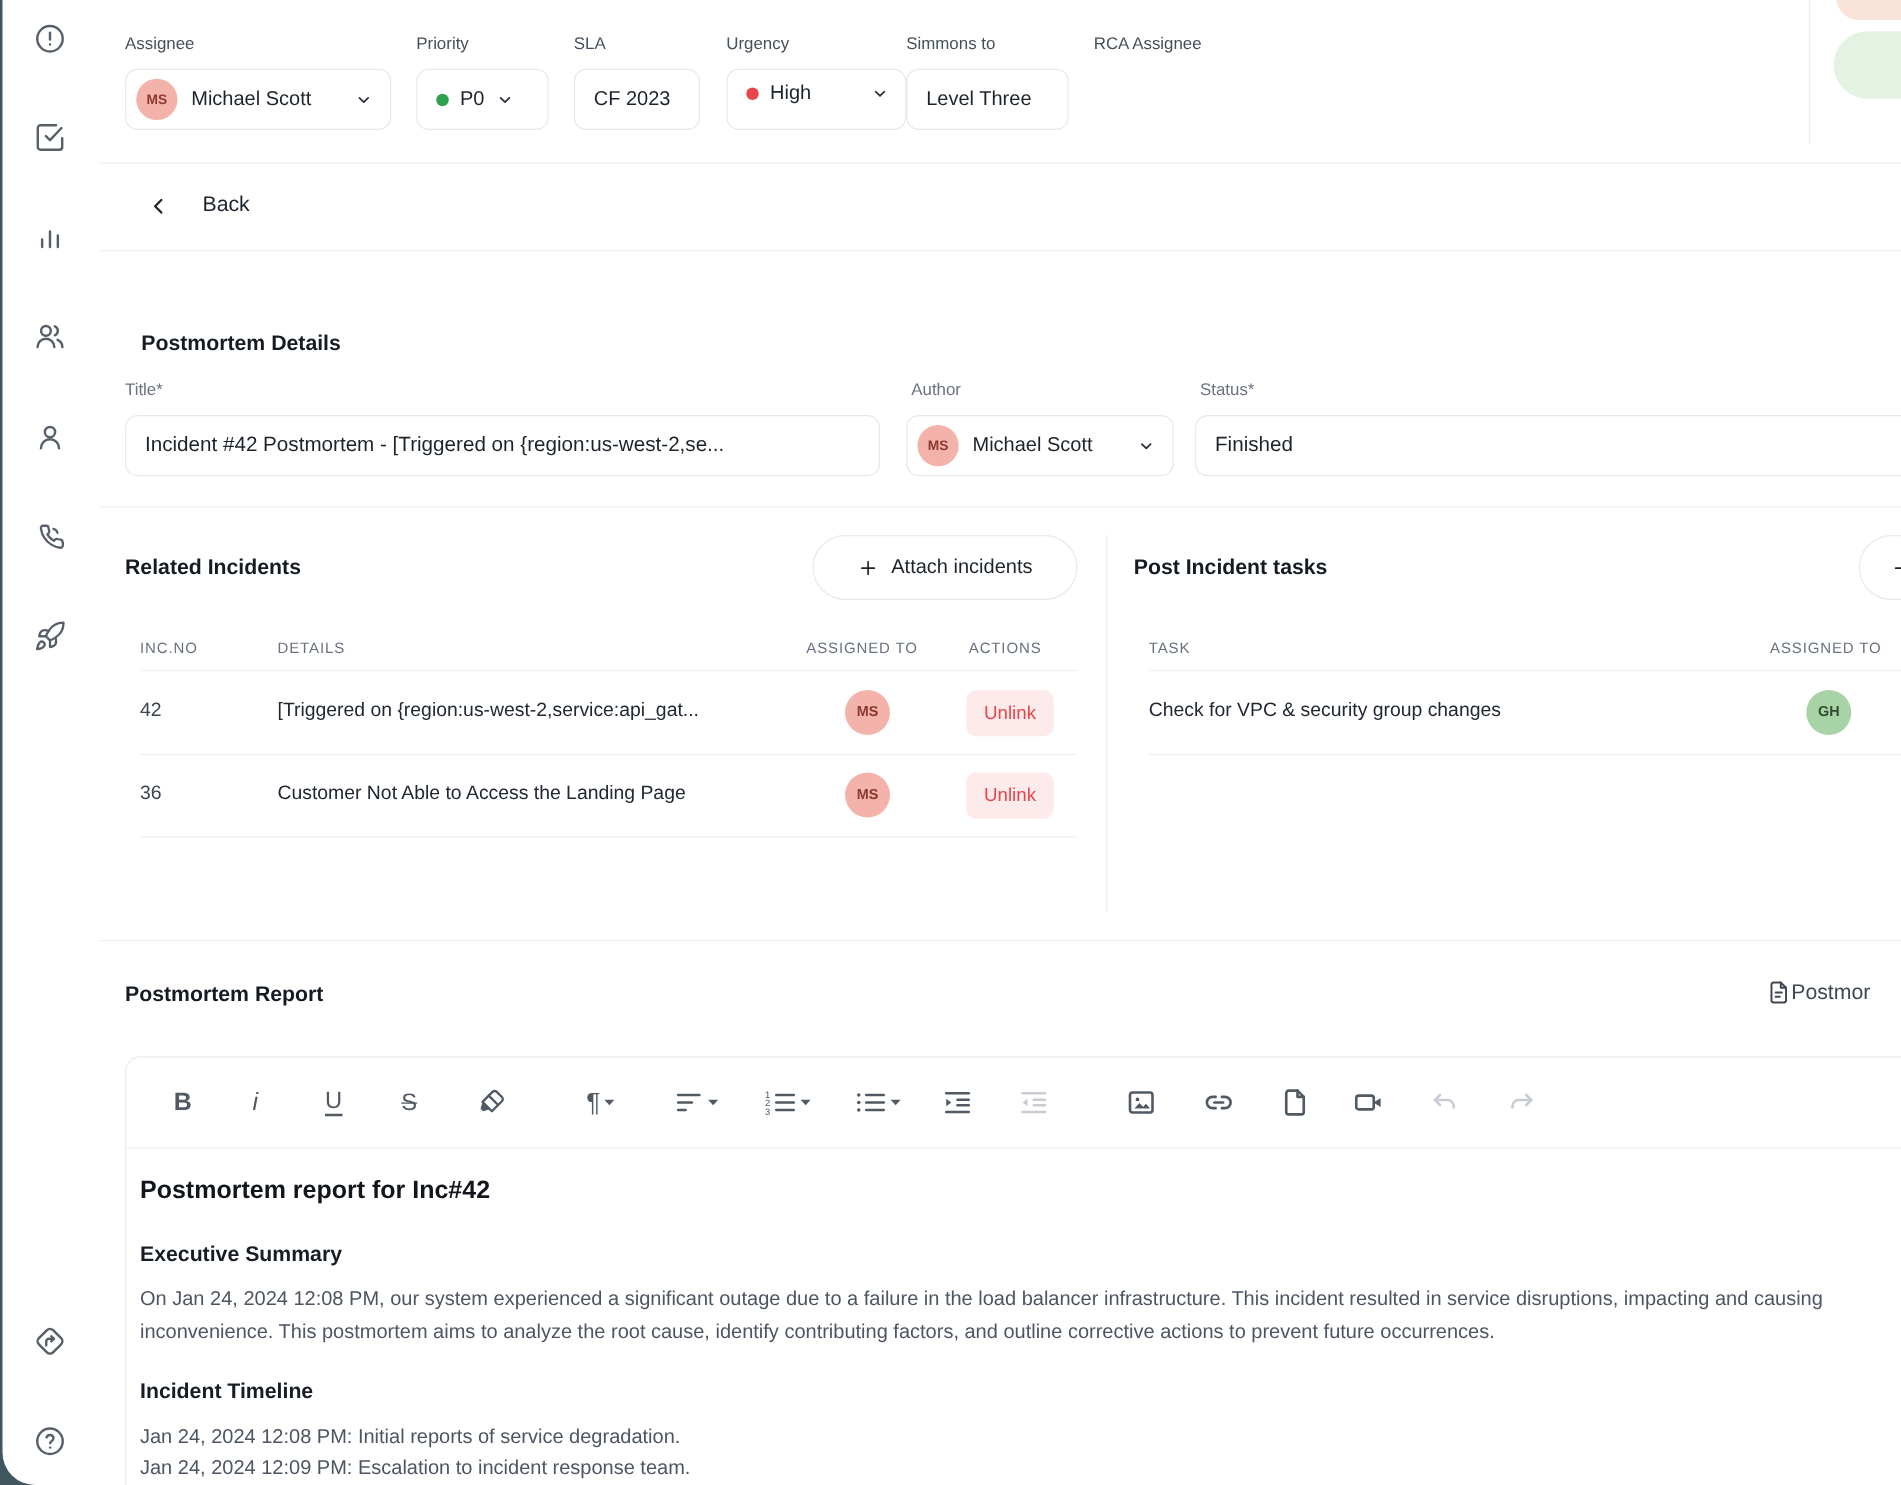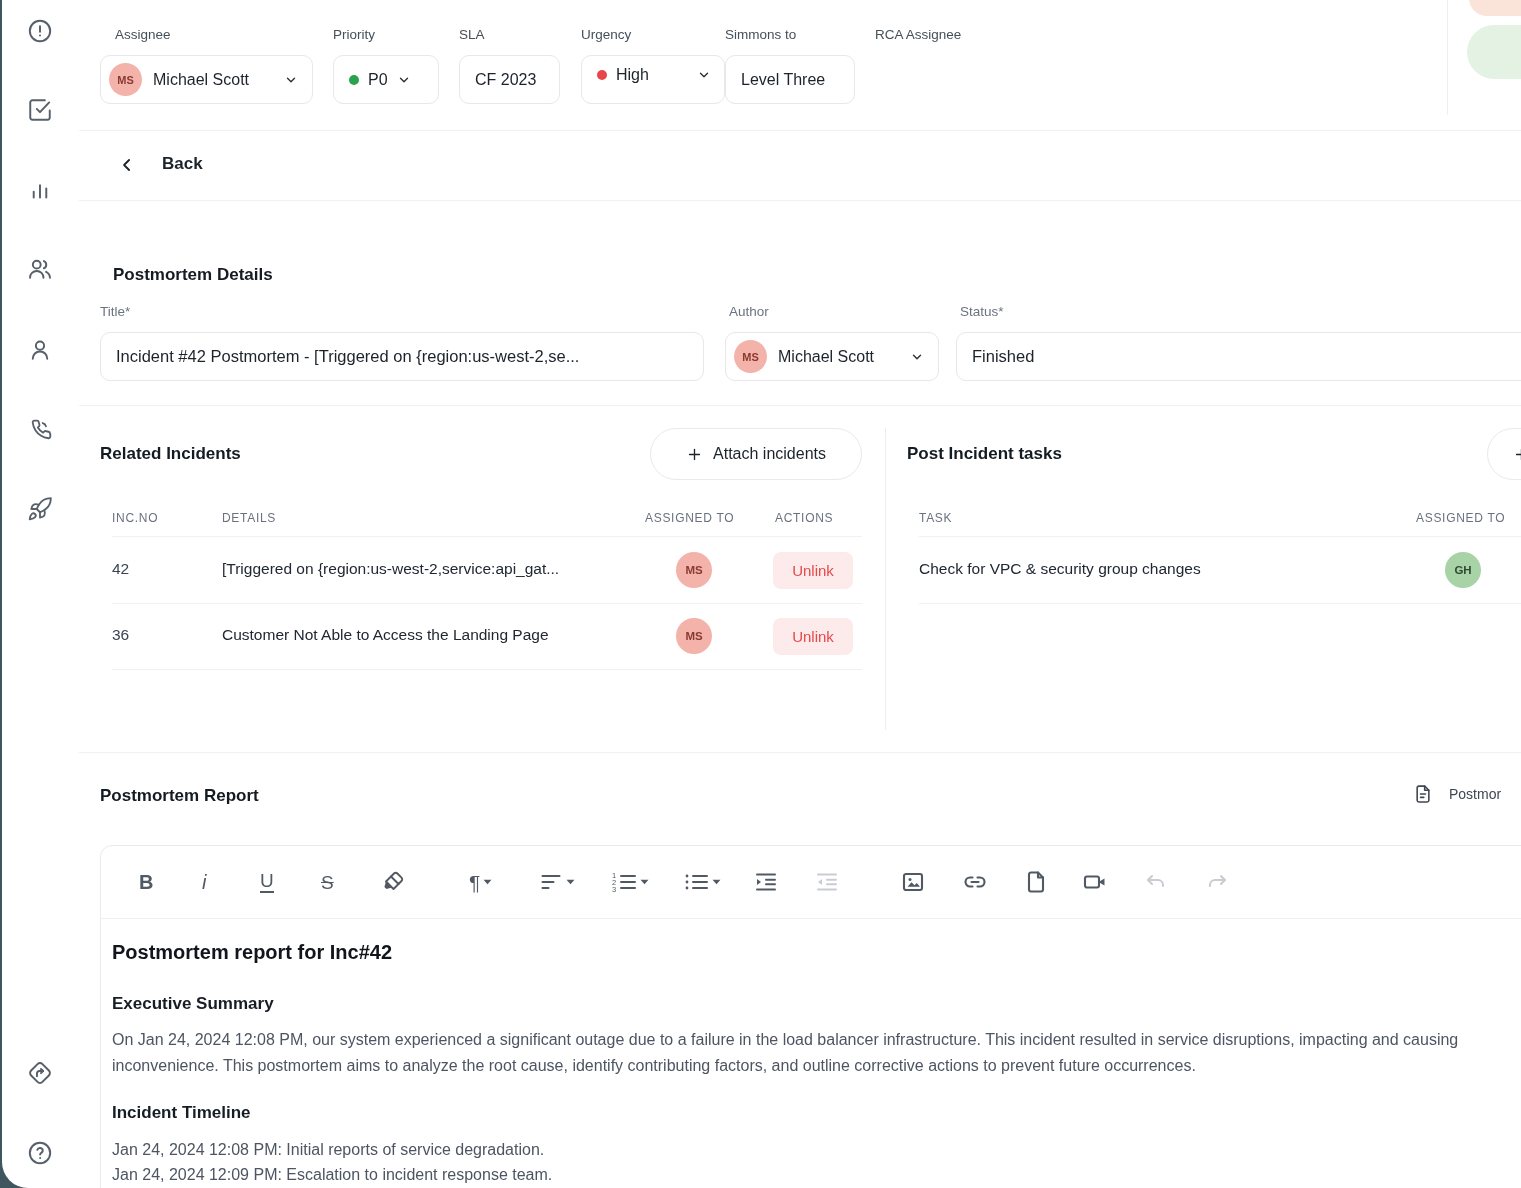--- a/index.html
+++ b/index.html
@@ -36,21 +36,21 @@
   .dot-green{background:#2ca24f}
   .dot-red{background:#e8454d}
   .chev{margin-left:auto;display:flex;align-items:center}
   .tb-divider{position:absolute;left:1368px;top:0;width:1px;height:115px;background:#efeff2}
   .pill-orange{position:absolute;left:1390px;top:-20px;width:220px;height:36px;border-radius:18px;background:#fae4d9}
   .pill-green{position:absolute;left:1388px;top:25px;width:220px;height:54px;border-radius:27px;background:#e4f2e3}
 
   
   .backrow{position:absolute;left:0;top:130px;width:1442px;height:70px;border-bottom:1px solid #f1f1f4}
   .backrow .bchev{position:absolute;left:38px;top:25px;width:20px;height:20px;color:#1c232b;cursor:pointer}
-  .backrow .blabel{position:absolute;left:83px;top:24px;font-size:17px;font-weight:700;cursor:pointer}
+  .backrow .blabel{position:absolute;left:83px;top:24px;font-size:17px;font-weight:400;cursor:pointer}
 
   
   .sec-h{font-size:17px;font-weight:700;color:#151b23}
   .details-h{position:absolute;left:21px;top:252px}
   .inp-label{position:absolute;top:304px;font-size:13.5px;color:#6b7280}
   .inp{
     position:absolute;top:332px;height:49px;border:1px solid #e7e7ec;border-radius:10px;
     box-sizing:border-box;display:flex;align-items:center;padding:0 15px;font-size:16.5px;color:#1c232b;background:#fff;
     white-space:nowrap;overflow:hidden;
   }
@@ -62,27 +62,27 @@
   .ri-h{position:absolute;left:21px;top:444px}
   .pit-h{position:absolute;left:828px;top:444px}
   .pill-btn{
     position:absolute;top:428px;height:52px;border:1px solid #e9e9ee;border-radius:26px;background:#fff;
     display:flex;align-items:center;justify-content:center;gap:10px;font-size:16px;color:#1c232b;box-sizing:border-box;cursor:pointer;
   }
   .th{position:absolute;top:511px;font-size:12px;letter-spacing:.7px;color:#697180;font-weight:500}
   .cell{position:absolute;font-size:15.5px;color:#212833;white-space:nowrap}
   .rowline{position:absolute;height:1px;background:#f1f1f4}
   .unlink{
-    position:absolute;width:80px;height:37px;border-radius:8px;background:#fdeaea;color:#e5484d;
+    position:absolute;width:70px;height:37px;border-radius:8px;background:#fdeaea;color:#e5484d;
     display:flex;align-items:center;justify-content:center;font-size:15px;cursor:pointer;
   }
 
   
   .report-h{position:absolute;left:21px;top:786px}
-  .tmpl{position:absolute;left:1334px;top:784px;display:flex;align-items:center;gap:16px;color:#3e4752;font-size:14px;cursor:pointer;white-space:nowrap}
+  .tmpl{position:absolute;left:1334px;top:784px;display:flex;align-items:center;gap:0;color:#3e4752;font-size:17px;cursor:pointer;white-space:nowrap}
   .tmpl svg{width:20px;height:20px}
   .editor{
     position:absolute;left:21px;top:845px;width:1500px;height:400px;
     border:1px solid #e9eaee;border-radius:12px;box-sizing:border-box;background:#fff;
   }
   .toolbar{position:absolute;left:0;top:0;width:100%;height:72px;border-bottom:1px solid #f0f0f3}
   .tb{position:absolute;top:22px;height:28px;display:flex;align-items:center;gap:3px;color:#515a64;cursor:pointer}
   .tb svg{display:block}
   .tb .txt{font-size:19px;font-weight:600;line-height:1}
   .tb.light{color:#c9cdd3}
@@ -155,21 +155,21 @@
         <path d="M9.5 9.1a2.6 2.6 0 0 1 5.05.85c0 1.7-2.45 2.1-2.45 3.45"></path>
         <line x1="12.1" y1="16.7" x2="12.11" y2="16.7"></line>
       </svg>
   </div>
 </aside>
 
 <main class="main">
 
   <header class="topbar">
 
-    <span class="field-label" style="left:36px">Assignee</span>
+    <span class="field-label" style="left:21px">Assignee</span>
     <div class="control" style="left:21px;width:213px;padding:0 14px 0 8px">
       <span class="avatar av33 av-ms">MS</span>
       <span style="margin-left:11px">Michael Scott</span>
       <span class="chev">
           <svg width="14" height="14" viewBox="0 0 20 20" fill="none" stroke="#2a313a" stroke-width="2" stroke-linecap="round" stroke-linejoin="round">
             <polyline points="5 7.5 10 12.5 15 7.5"></polyline>
           </svg>
         </span>
     </div>
 

